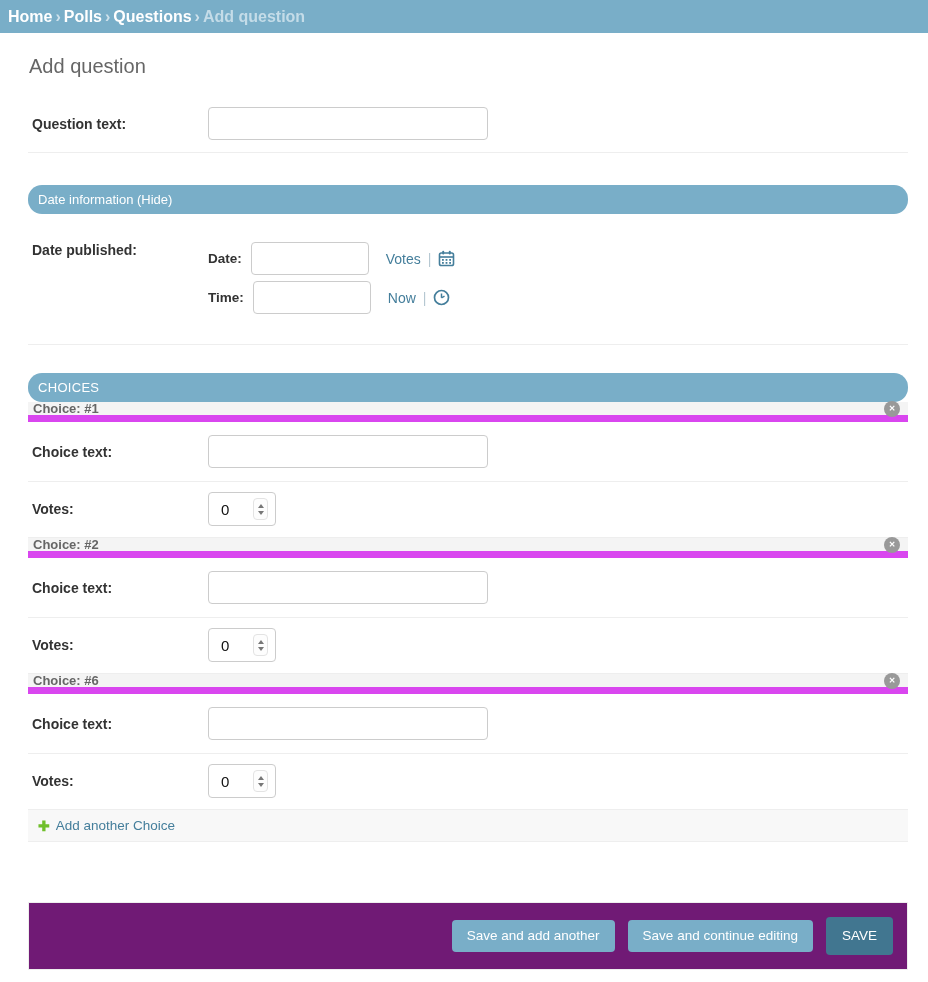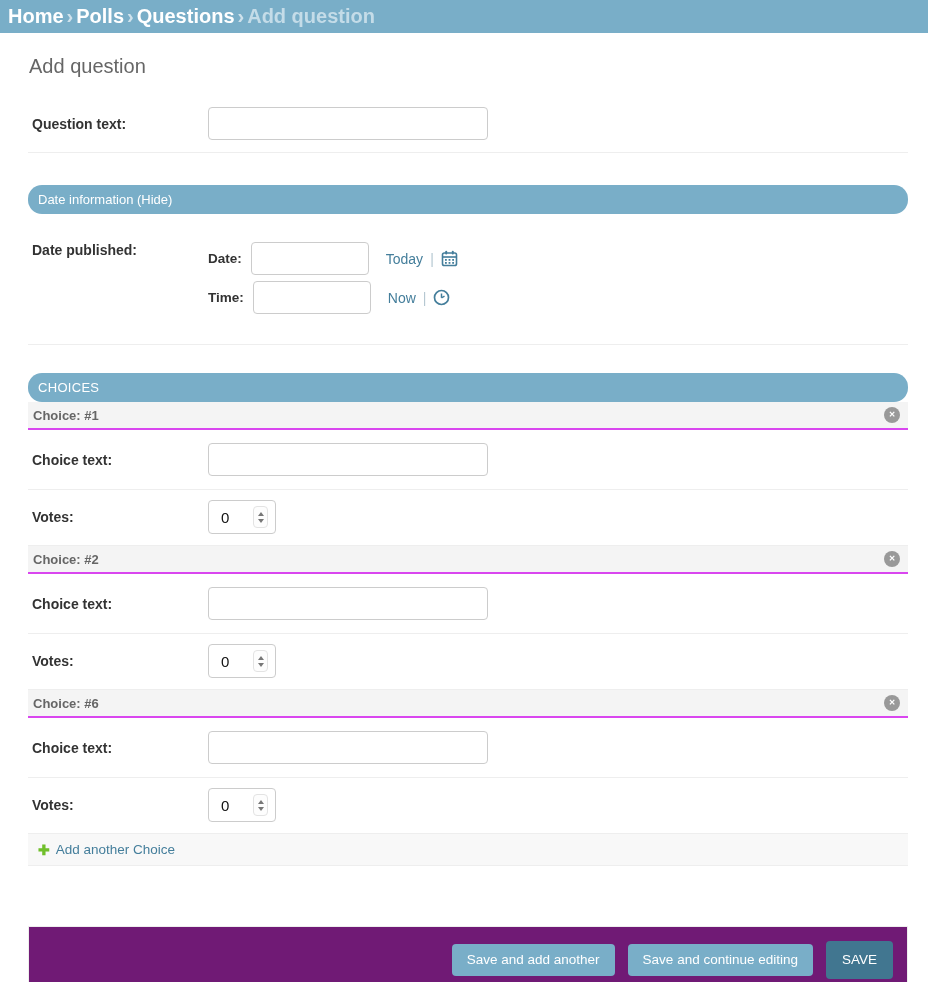--- a/index.html
+++ b/index.html
@@ -10,21 +10,21 @@
     background: #fff;
     color: #333;
     font-family: "Liberation Sans", sans-serif;
     font-size: 14px;
   }
 
   
   .breadcrumbs {
     background: #79aec8;
     padding: 9px 8px 9px 8px;
-    font-size: 20px;
+    font-size: 16px;
     font-weight: bold;
     color: #c4dce8;
     line-height: 15px;
   }
   .breadcrumbs a { color: #ffffff; text-decoration: none; cursor: pointer; }
   .breadcrumbs .sep { color: #cfe2ec; padding: 0 3px; font-weight: bold; }
   .breadcrumbs .current { color: #c4dce8; }
 
   
   #content { margin: 0 20px 0 28px; }
@@ -93,27 +93,27 @@
   .shortcut { margin-left: 17px; display: flex; align-items: center; gap: 7px; }
   .shortcut a { color: #447e9b; text-decoration: none; cursor: pointer; font-size: 14px; }
   .shortcut .bar { color: #b6c8d2; }
   .icon-btn { display: inline-flex; align-items: center; cursor: pointer; }
 
   
   .inline-title {
     display: flex;
     align-items: center;
     background: #f4f4f4;
-    border-bottom: 2px solid #d946ef;
+    border-bottom: 7px solid #d946ef;
     color: #666;
     font-size: 13px;
     font-weight: bold;
     margin: 0;
     padding: 0 8px 0 5px;
-    height: 28px;
+    height: 20px;
   }
   .delete-icon {
     margin-left: auto;
     width: 16px;
     height: 16px;
     border-radius: 50%;
     background: #999;
     color: #fff;
     font-size: 8px;
     font-weight: bold;
@@ -224,21 +224,21 @@
 
   <div class="module date-module">
     <h2><span>Date information</span> <a class="toggle">(Hide)</a></h2>
     <div class="form-row date-row">
       <label class="main-label">Date published:</label>
       <div class="datetime">
         <div class="sub">
           <span class="sublabel">Date:</span>
           <input class="vDateField" type="text" value="" style="">
           <span class="shortcut">
-            <a>Today</a>
+            <a>Votes</a>
             <span class="bar">|</span>
             <span class="icon-btn">
               <svg width="17" height="17" viewBox="0 0 17 17">
                 <rect x="1.5" y="3" width="14" height="12.5" rx="1.8" fill="none" stroke="#447e9b" stroke-width="1.6"></rect>
                 <line x1="1.5" y1="7" x2="15.5" y2="7" stroke="#447e9b" stroke-width="1.6"></line>
                 <rect x="4.2" y="0.8" width="2" height="3.6" rx="0.9" fill="#447e9b"></rect>
                 <rect x="10.8" y="0.8" width="2" height="3.6" rx="0.9" fill="#447e9b"></rect>
                 <rect x="4" y="9" width="1.8" height="1.8" fill="#447e9b"></rect>
                 <rect x="7.6" y="9" width="1.8" height="1.8" fill="#447e9b"></rect>
                 <rect x="11.2" y="9" width="1.8" height="1.8" fill="#447e9b"></rect>

